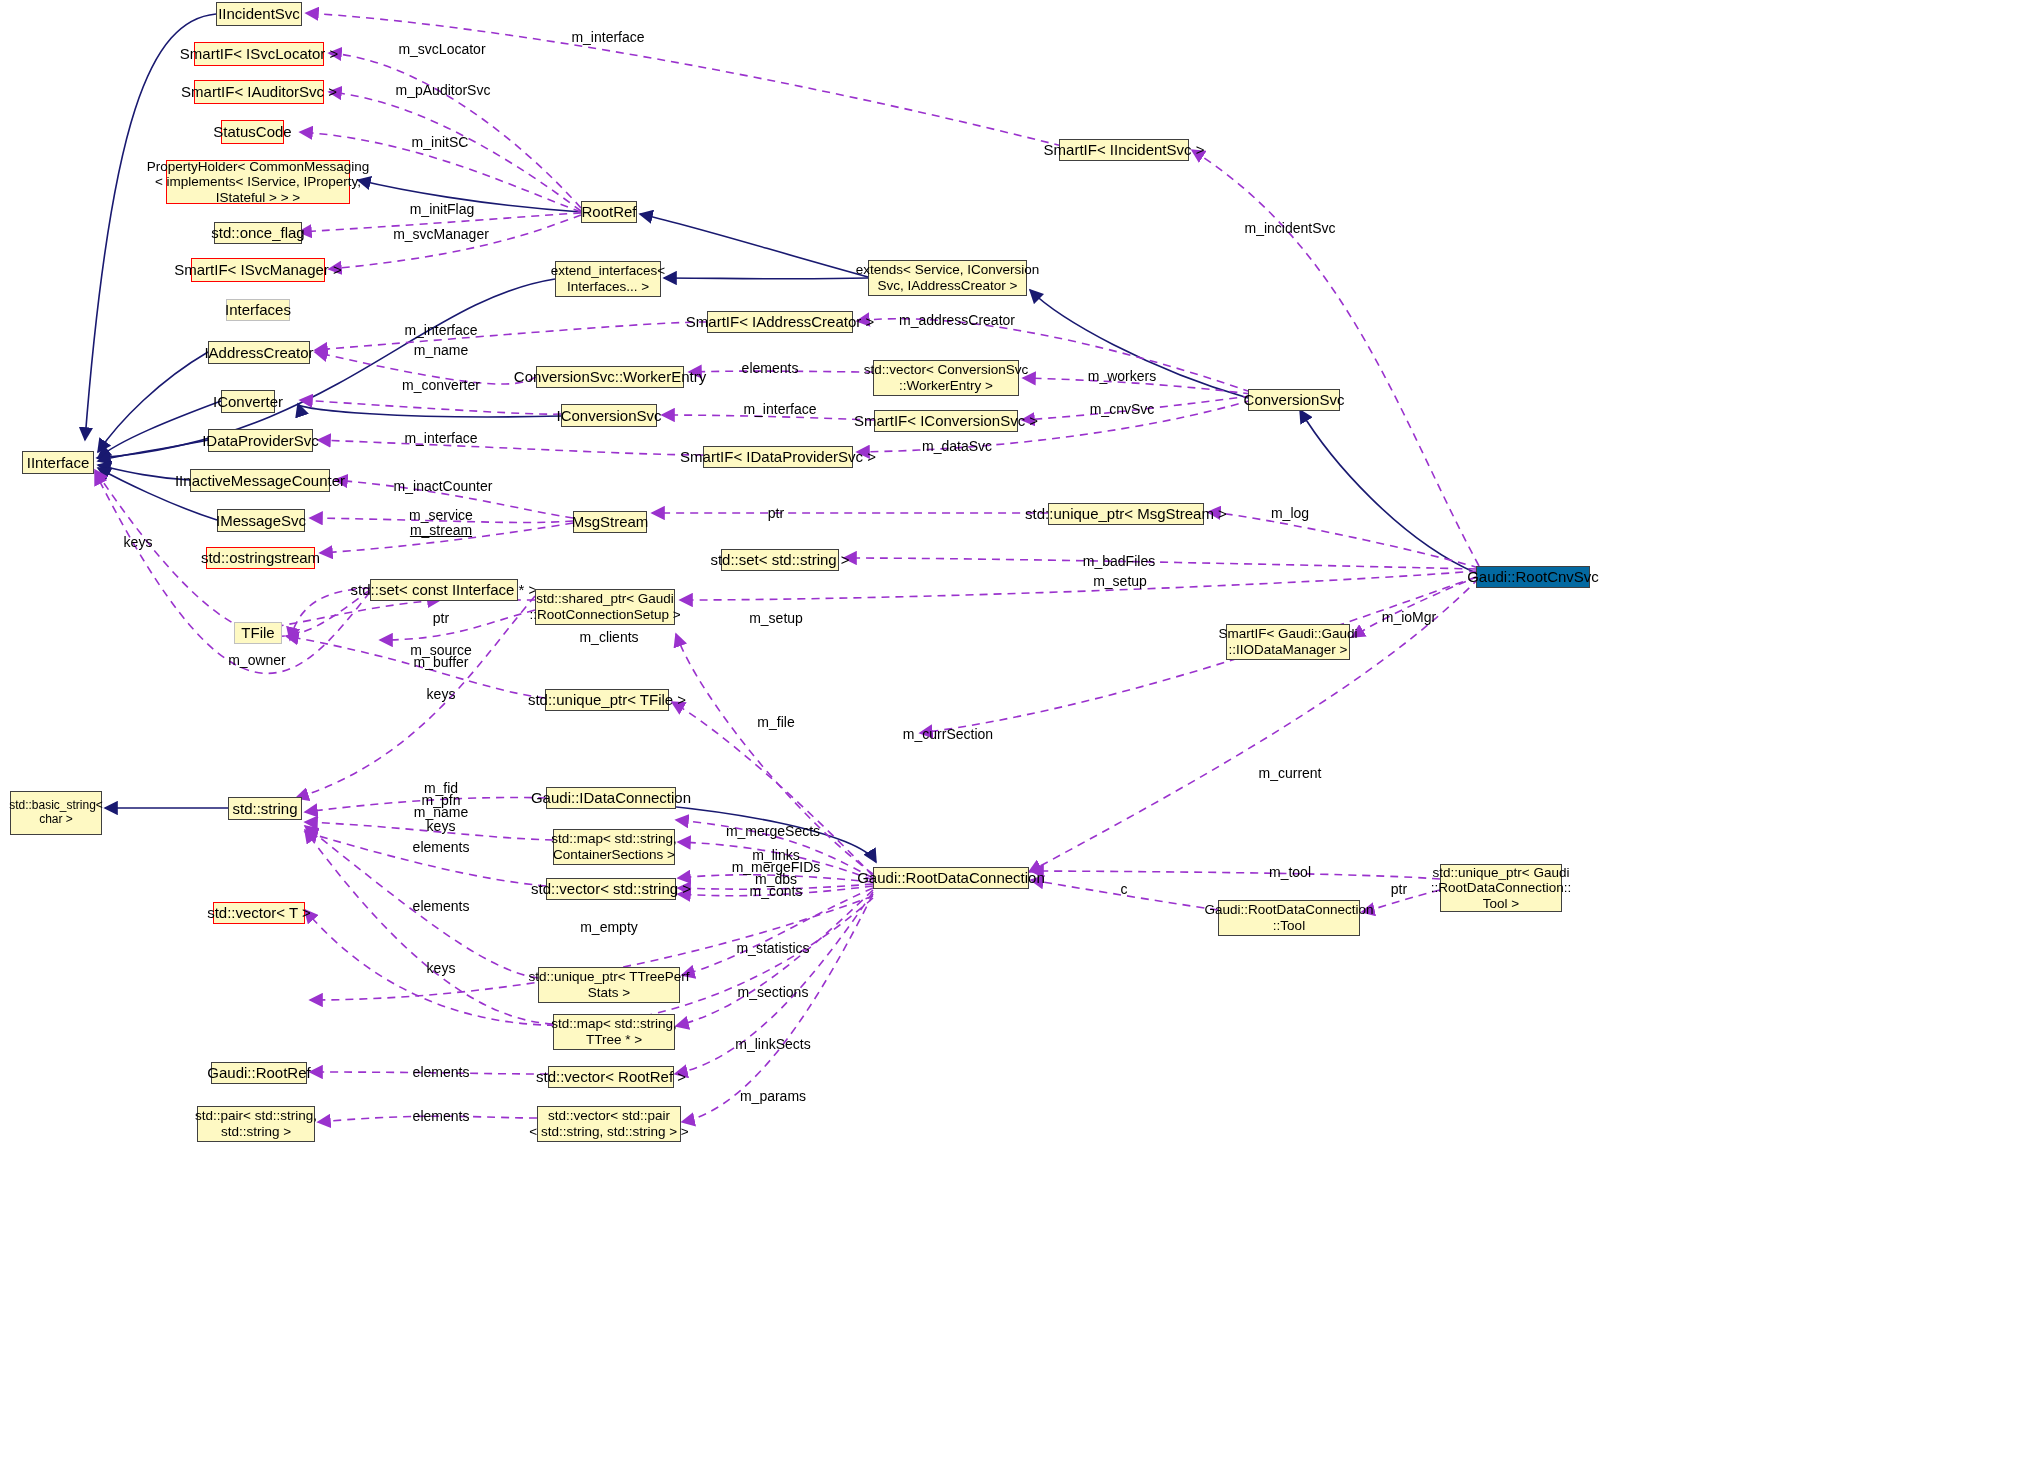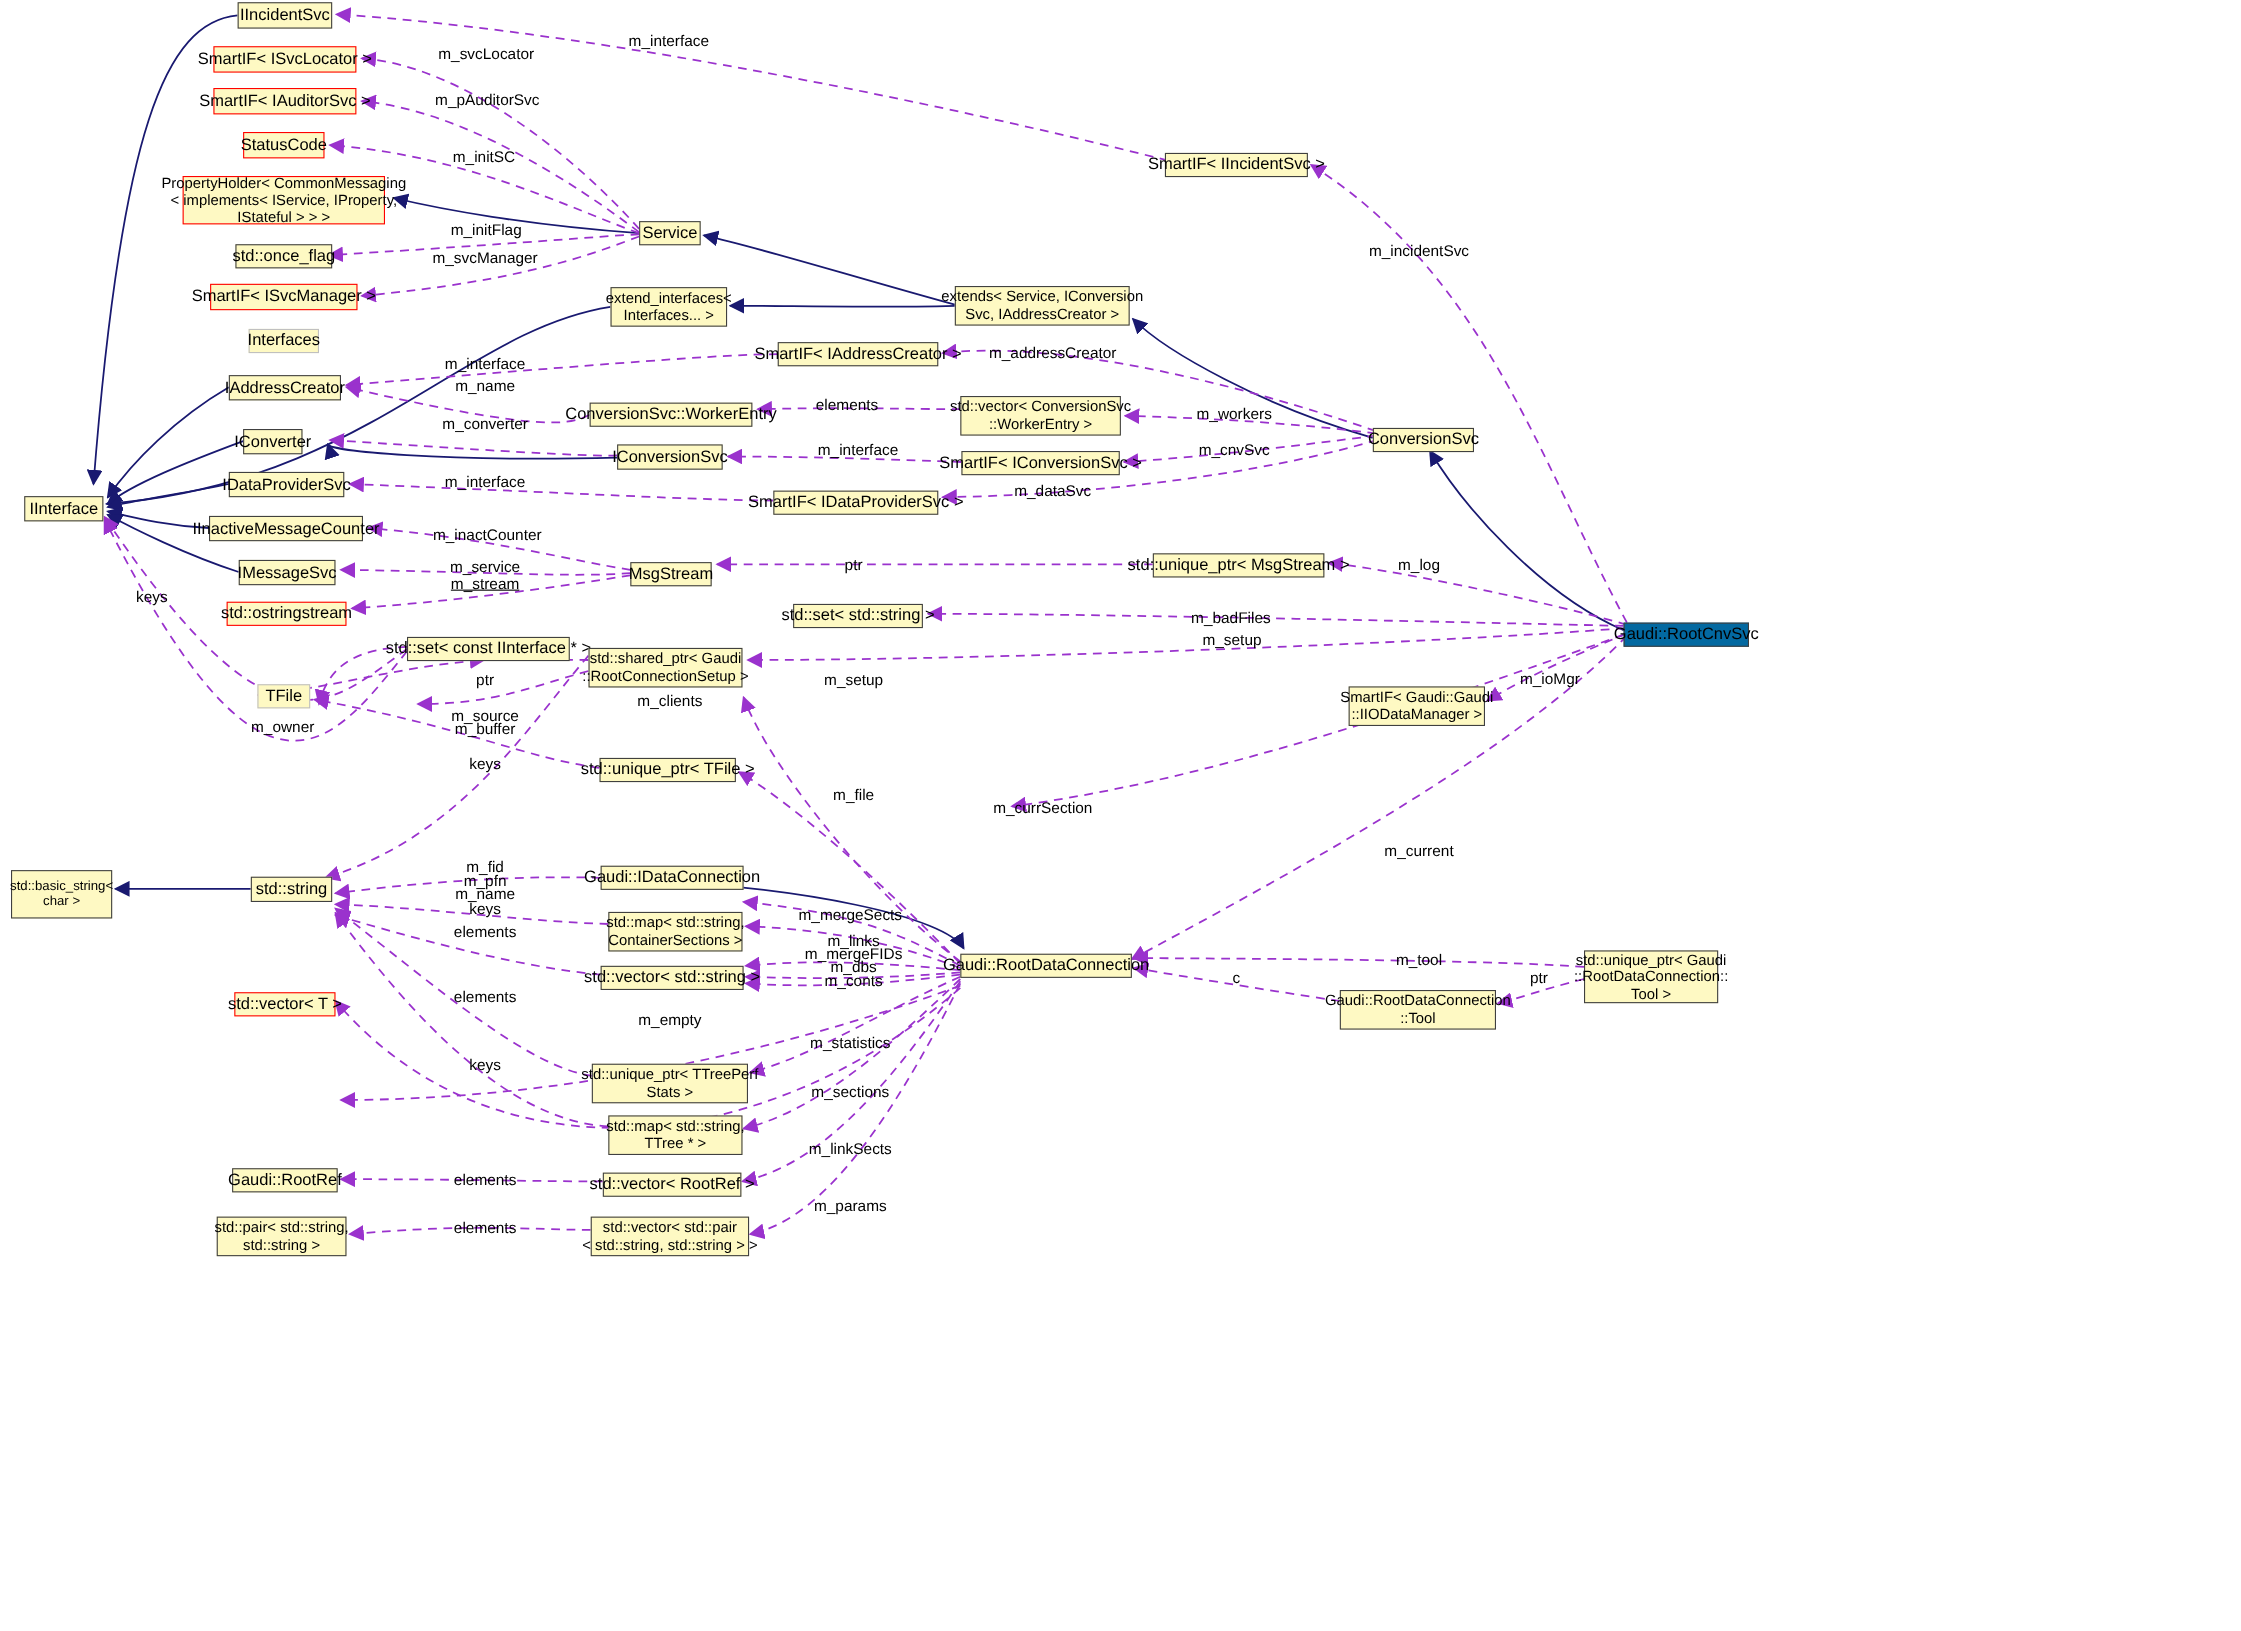--- a/index.html
+++ b/index.html
@@ -142,21 +142,21 @@
       <path d="M370,592 C300,680 240,760 95,472"></path>
       <path d="M873,898 C700,1050 450,1080 305,910"></path>
       <path d="M234,632 C300,626 360,606 440,600"></path>
     </g>
   </svg>
 
   <div id="node-layer">
       <div class="node " style="left: 216px; top: 2px; width: 86px; height: 24px;">IIncidentSvc</div>
       <div class="node red" style="left: 194px; top: 42px; width: 130px; height: 24px;">SmartIF&lt; ISvcLocator &gt;</div>
       <div class="node red" style="left: 194px; top: 80px; width: 130px; height: 24px;">SmartIF&lt; IAuditorSvc &gt;</div>
-      <div class="node red" style="left: 221px; top: 120px; width: 74px; height: 24px;">StatusCode</div>
+      <div class="node red" style="left: 221px; top: 120px; width: 63px; height: 24px;">StatusCode</div>
       <div class="node red" style="left: 166px; top: 160px; width: 184px; height: 44px; font-size: 13.5px;">PropertyHolder&lt; CommonMessaging
 &lt; implements&lt; IService, IProperty,
 IStateful &gt; &gt; &gt;</div>
       <div class="node " style="left: 214px; top: 222px; width: 88px; height: 22px;">std::once_flag</div>
       <div class="node red" style="left: 191px; top: 258px; width: 134px; height: 24px;">SmartIF&lt; ISvcManager &gt;</div>
       <div class="node grey" style="left: 226px; top: 299px; width: 64px; height: 22px;">Interfaces</div>
       <div class="node " style="left: 208px; top: 341px; width: 102px; height: 23px;">IAddressCreator</div>
       <div class="node " style="left: 221px; top: 390px; width: 54px; height: 23px;">IConverter</div>
       <div class="node " style="left: 208px; top: 429px; width: 105px; height: 23px;">IDataProviderSvc</div>
       <div class="node " style="left: 190px; top: 469px; width: 140px; height: 23px;">IInactiveMessageCounter</div>
@@ -164,21 +164,21 @@
       <div class="node red" style="left: 206px; top: 547px; width: 109px; height: 22px;">std::ostringstream</div>
       <div class="node " style="left: 22px; top: 451px; width: 72px; height: 23px;">IInterface</div>
       <div class="node grey" style="left: 234px; top: 622px; width: 48px; height: 22px;">TFile</div>
       <div class="node " style="left: 10px; top: 791px; width: 92px; height: 44px; font-size: 12px;">std::basic_string&lt;
 char &gt;</div>
       <div class="node " style="left: 228px; top: 797px; width: 74px; height: 23px;">std::string</div>
       <div class="node red" style="left: 213px; top: 902px; width: 92px; height: 22px;">std::vector&lt; T &gt;</div>
       <div class="node " style="left: 211px; top: 1062px; width: 96px; height: 22px;">Gaudi::RootRef</div>
       <div class="node " style="left: 197px; top: 1106px; width: 118px; height: 36px; font-size: 13.5px;">std::pair&lt; std::string,
 std::string &gt;</div>
-      <div class="node " style="left: 581px; top: 201px; width: 56px; height: 22px;">Service</div>
+      <div class="node " style="left: 581px; top: 201px; width: 56px; height: 22px;">RootRef</div>
       <div class="node " style="left: 555px; top: 261px; width: 106px; height: 36px; font-size: 13.5px;">extend_interfaces&lt;
 Interfaces... &gt;</div>
       <div class="node " style="left: 536px; top: 366px; width: 148px; height: 22px;">ConversionSvc::WorkerEntry</div>
       <div class="node " style="left: 561px; top: 404px; width: 96px; height: 23px;">IConversionSvc</div>
       <div class="node " style="left: 573px; top: 511px; width: 74px; height: 22px;">MsgStream</div>
       <div class="node " style="left: 370px; top: 579px; width: 148px; height: 22px;">std::set&lt; const IInterface * &gt;</div>
       <div class="node " style="left: 721px; top: 549px; width: 118px; height: 22px;">std::set&lt; std::string &gt;</div>
       <div class="node " style="left: 535px; top: 589px; width: 140px; height: 36px; font-size: 13.5px;">std::shared_ptr&lt; Gaudi
 ::RootConnectionSetup &gt;</div>
       <div class="node " style="left: 545px; top: 689px; width: 124px; height: 22px;">std::unique_ptr&lt; TFile &gt;</div>

